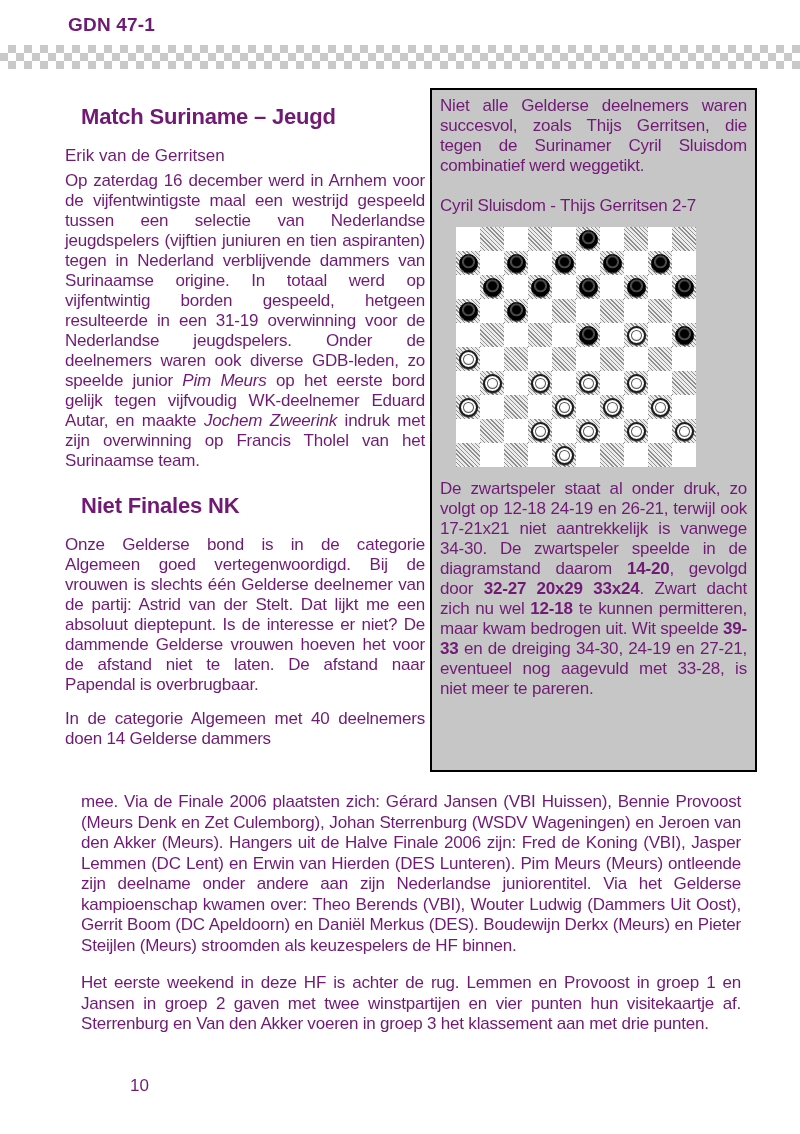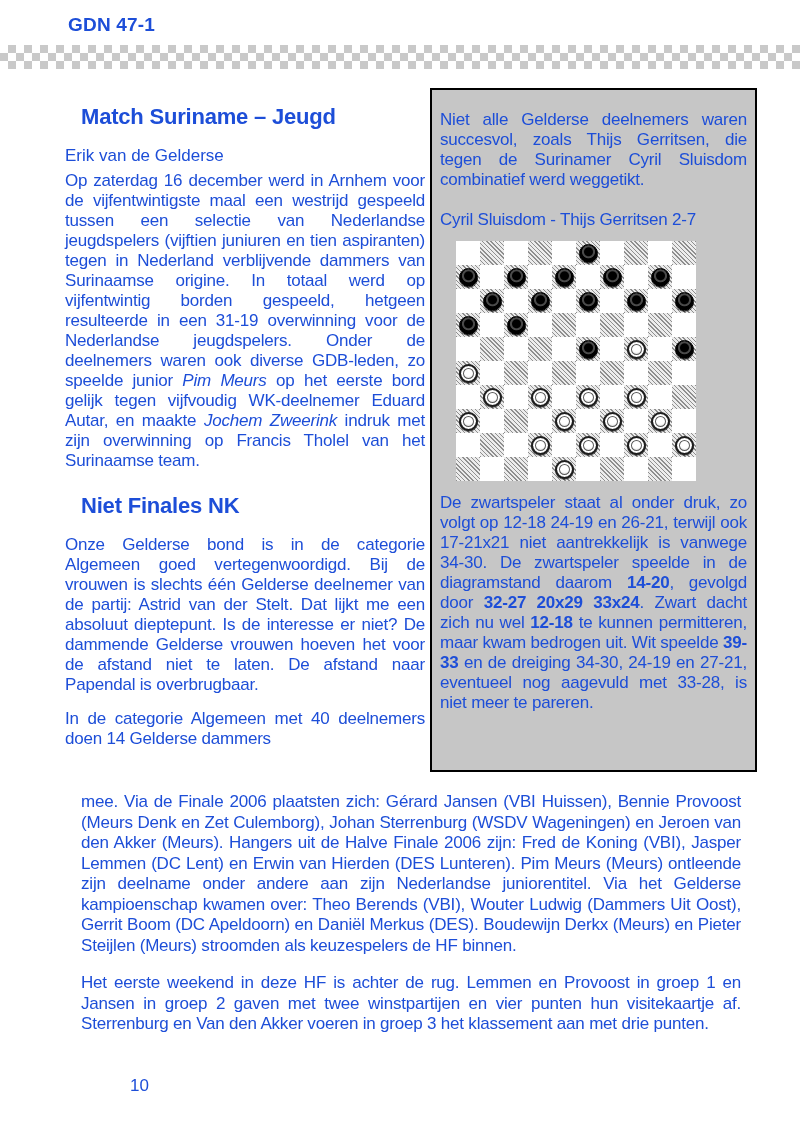--- a/index.html
+++ b/index.html
@@ -1,18 +1,18 @@
 <!DOCTYPE html>
 <html><head>
 <meta charset="utf-8">
 <style>
   html, body { margin: 0; padding: 0; background: #ffffff; }
   .page {
     position: relative; width: 800px; height: 1134px;
-    background: #fff; color: #1d4ed8;
+    background: #fff; color: #701a75;
     font-family: "Liberation Sans", sans-serif;
     overflow: hidden;
   }
   .header-title {
     position: absolute; left: 68px; top: 14px;
     font-size: 19px; font-weight: bold; letter-spacing: .2px;
   }
   .band {
     position: absolute; left: 0; width: 800px; height: 24px;
     background-image: conic-gradient(#c9c9c9 90deg, #ffffff 90deg 180deg, #c9c9c9 180deg 270deg, #ffffff 270deg);
@@ -29,21 +29,21 @@
   .author { font-size: 17px; line-height: 20px; margin-top: 2px; }
   .body-text {
     font-size: 17px; line-height: 20px; text-align: justify;
     margin: 5px 0 0 0; letter-spacing: -0.2px;
   }
   .body-text.tight { margin-top: 14px; }
 
   .side-box {
     position: absolute; left: 430px; top: 88px; width: 327px; height: 684px;
     box-sizing: border-box; border: 2px solid #000; background: #c6c6c6;
-    padding: 20px 8px; overflow: hidden;
+    padding: 6px 8px; overflow: hidden;
   }
   .side-box .body-text { margin: 0; }
   .caption { font-size: 17px; line-height: 20px; margin: 20px 0 0 0; white-space: nowrap; letter-spacing: -0.2px; }
 
   .board {
     width: 240px; height: 240px; margin: 11px 0 12px 16px;
     display: grid;
     grid-template-columns: repeat(10, 24px);
     grid-template-rows: repeat(10, 24px);
   }
@@ -73,21 +73,21 @@
 </head>
 <body>
 
 <div class="page">
 
   <div class="header-title">GDN 47-1</div>
   <div class="band band-top"></div>
 
   <div class="left-col">
     <h1 class="article-title">Match Suriname – Jeugd</h1>
-    <div class="author">Erik van de Gelderse</div>
+    <div class="author">Erik van de Gerritsen</div>
     <p class="body-text"><span>Op zaterdag 16 december werd in Arnhem voor de vijfentwintigste maal een westrijd gespeeld tussen een selectie van Nederlandse jeugdspelers (vijftien juniuren en tien aspiranten) tegen in Nederland verblijvende dammers van Surinaamse origine. In totaal werd op vijfentwintig borden gespeeld, hetgeen resulteerde in een 31-19 overwinning voor de Nederlandse jeugdspelers. Onder de deelnemers waren ook diverse GDB-leden, zo speelde junior </span><span style="font-style: italic;">Pim Meurs</span><span> op het eerste bord gelijk tegen vijfvoudig WK-deelnemer Eduard Autar, en maakte </span><span style="font-style: italic;">Jochem Zweerink</span><span> indruk met zijn overwinning op Francis Tholel van het Surinaamse team.</span></p>
 
     <h1 class="article-title second">Niet Finales NK</h1>
     <p class="body-text">Onze Gelderse bond is in de categorie Algemeen goed vertegenwoordigd. Bij de vrouwen is slechts één Gelderse deelnemer van de partij: Astrid van der Stelt. Dat lijkt me een absoluut dieptepunt. Is de interesse er niet? De dammende Gelderse vrouwen hoeven het voor de afstand niet te laten. De afstand naar Papendal is overbrugbaar.</p>
     <p class="body-text tight">In de categorie Algemeen met 40 deelnemers doen 14 Gelderse dammers</p>
   </div>
 
   <div class="side-box">
     <p class="body-text">Niet alle Gelderse deelnemers waren succesvol, zoals Thijs Gerritsen, die tegen de Surinamer Cyril Sluisdom combinatief werd weggetikt.</p>
     <p class="caption">Cyril Sluisdom - Thijs Gerritsen 2-7</p>

